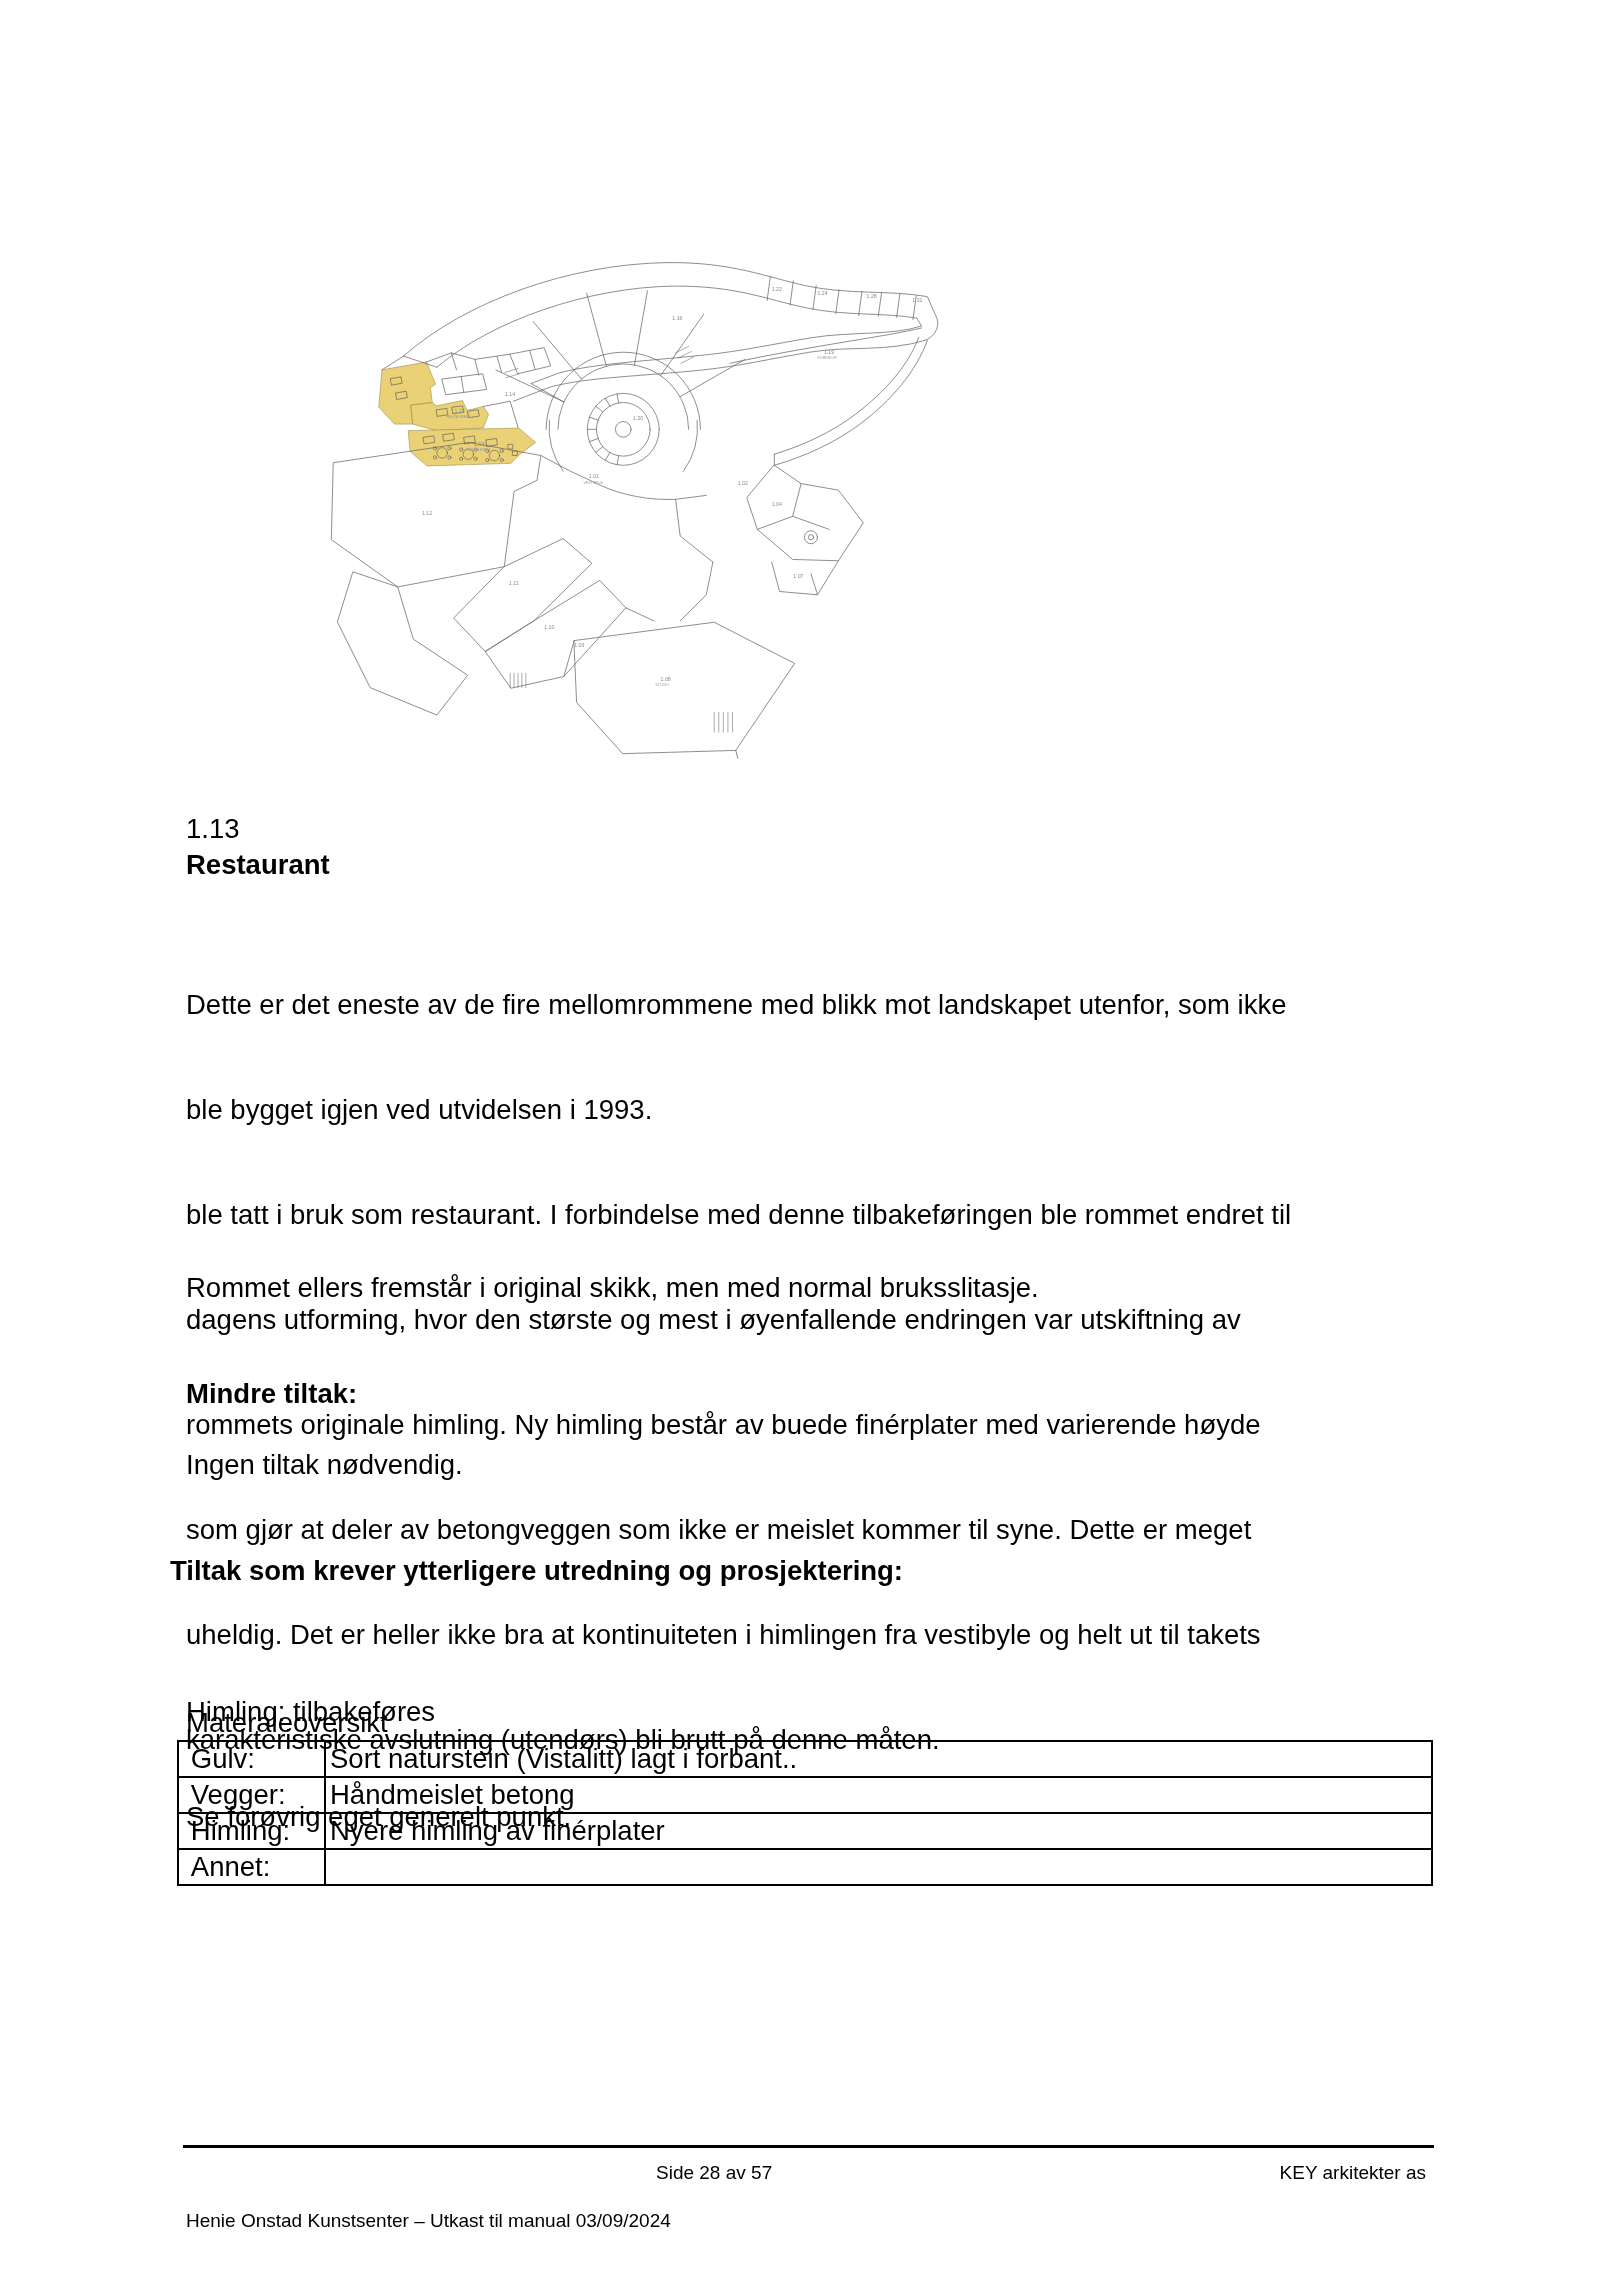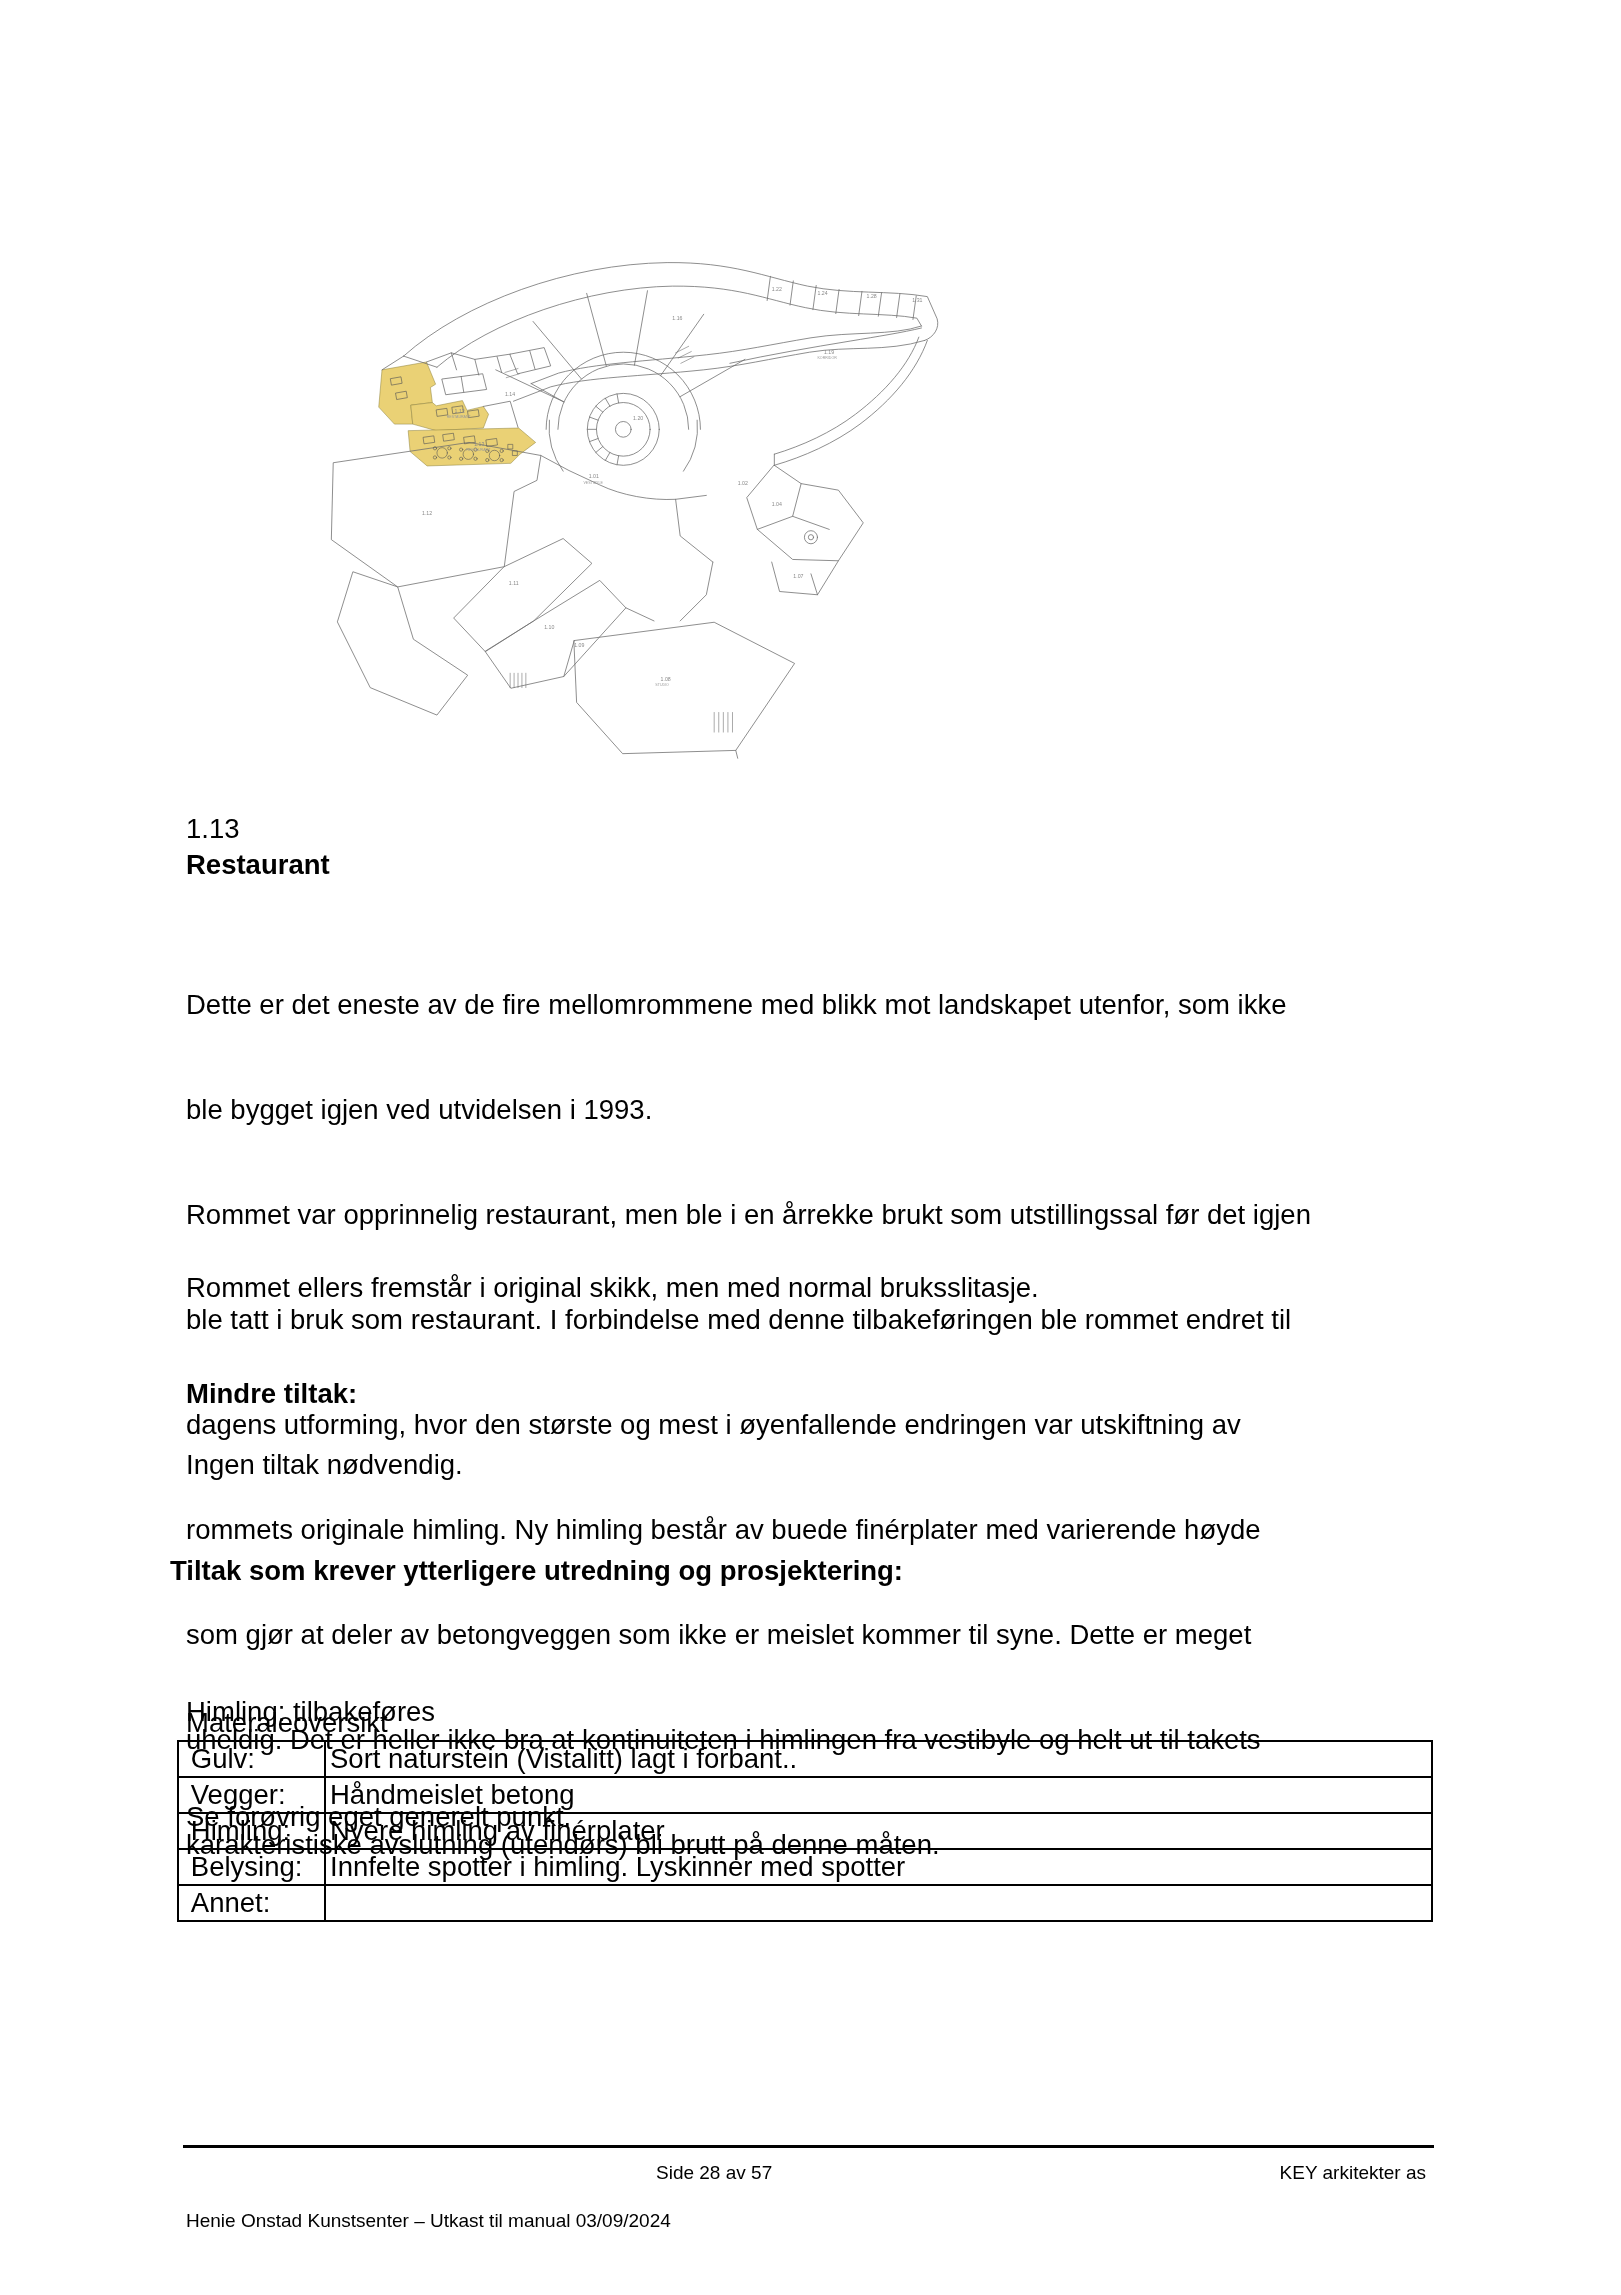--- a/index.html
+++ b/index.html
@@ -192,21 +192,20 @@
       </g>
     </svg>
   </div>
 
   <div class="abs body-text" style="left:186px; top:811px;">1.13</div>
   <div class="abs body-text bold" style="left:186px; top:847px;">Restaurant</div>
 
   <div class="abs body-text" style="left:186px; top:917px;">
     <div>Dette er det eneste av de fire mellomrommene med blikk mot landskapet utenfor, som ikke</div>
     <div>ble bygget igjen ved utvidelsen i 1993.</div>
-    <div>Rommet var opprinnelig restaurant, men ble i en årrekke brukt som utstillingssal før det igjen</div>
     <div>ble tatt i bruk som restaurant. I forbindelse med denne tilbakeføringen ble rommet endret til</div>
     <div>dagens utforming, hvor den største og mest i øyenfallende endringen var utskiftning av</div>
     <div>rommets originale himling. Ny himling består av buede finérplater med varierende høyde</div>
     <div>som gjør at deler av betongveggen som ikke er meislet kommer til syne. Dette er meget</div>
     <div>uheldig. Det er heller ikke bra at kontinuiteten i himlingen fra vestibyle og helt ut til takets</div>
     <div>karakteristiske avslutning (utendørs) bli brutt på denne måten.</div>
   </div>
 
   <div class="abs body-text" style="left:186px; top:1270px;">Rommet ellers fremstår i original skikk, men med normal bruksslitasje.</div>
 
@@ -229,24 +228,20 @@
       </tr>
       <tr>
         <td class="c1">Vegger:</td>
         <td class="c2">Håndmeislet betong</td>
       </tr>
       <tr>
         <td class="c1">Himling:</td>
         <td class="c2">Nyere himling av finérplater</td>
       </tr>
       <tr>
-        <td class="c1">Belysing:</td>
-        <td class="c2">Innfelte spotter i himling. Lyskinner med spotter</td>
-      </tr>
-      <tr>
         <td class="c1">Annet:</td>
         <td class="c2"></td>
       </tr>
     </tbody>
   </table>
 
   <div class="abs footer-rule"></div>
   <div class="abs footer-text" style="left:186px; top:2161px;margin-top:48px;">Henie Onstad Kunstsenter – Utkast til manual 03/09/2024</div>
   <div class="abs footer-text" style="left:656px; top:2161px;">Side 28 av 57</div>
   <div class="abs footer-text" style="right:196px; top:2161px;">KEY arkitekter as</div>

